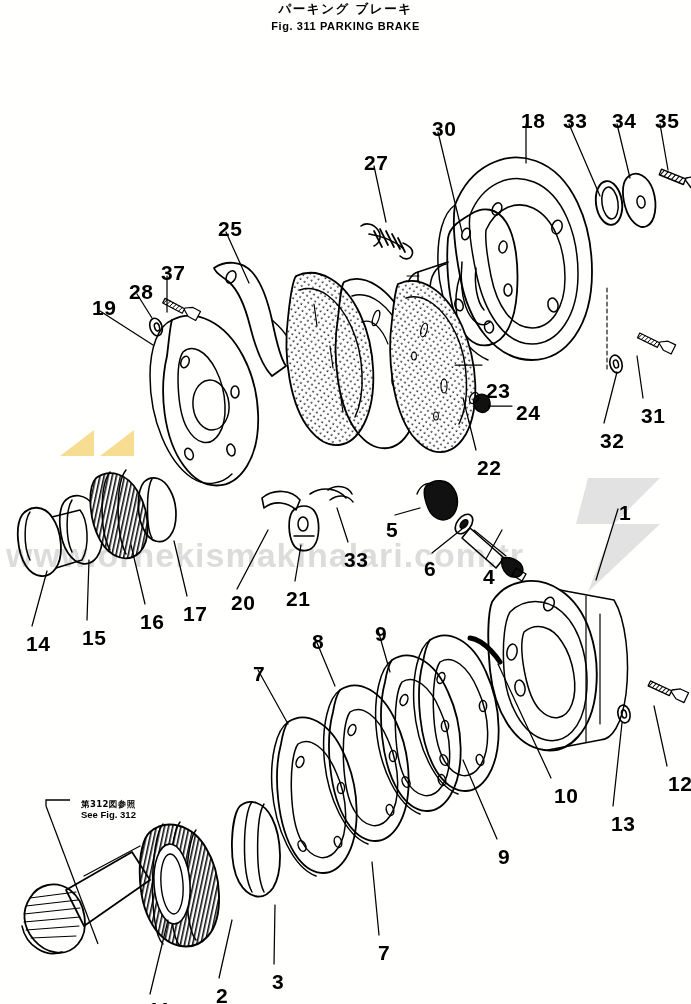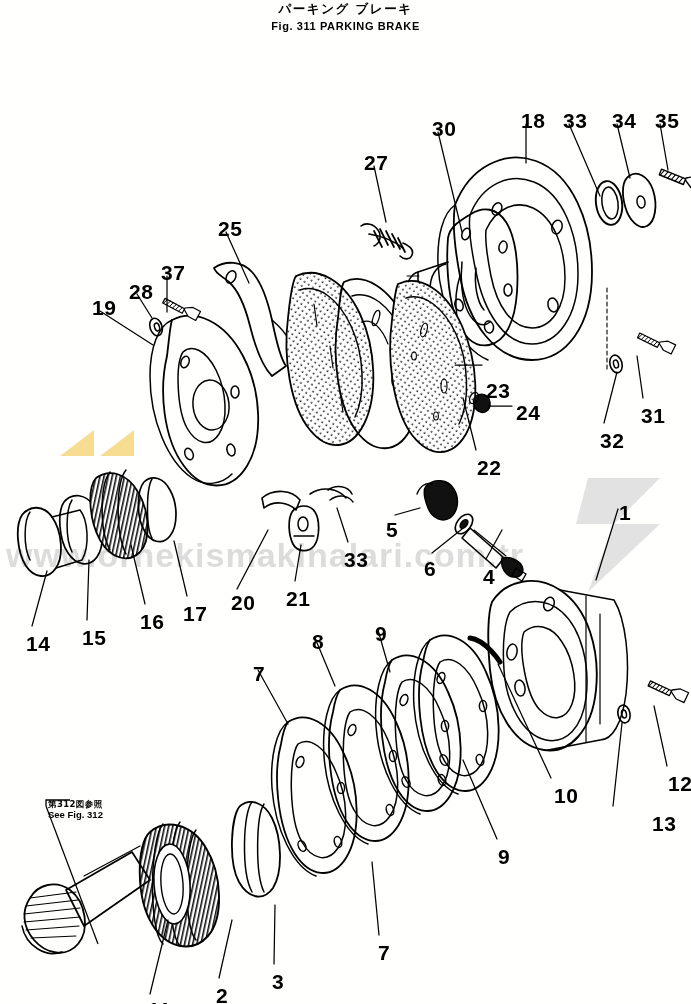--- a/index.html
+++ b/index.html
@@ -38,21 +38,21 @@
   .wm-arrow{position:absolute;}
 
   
   .num{
     position:absolute;font-size:21px;font-weight:700;
     font-family:"Liberation Sans",sans-serif;letter-spacing:.5px;
     color:#000;white-space:nowrap;line-height:1;
   }
   .note{
     position:absolute;font-size:9.5px;font-weight:700;line-height:1.12;
-    color:#000;white-space:nowrap;
+    color:#000;white-space:nowrap;padding-left:33px;
   }
   .note .jp{font-family:"DejaVu Sans",sans-serif;font-size:8.5px;letter-spacing:.4px;}
   svg{position:absolute;left:0;top:0;}
   #art{z-index:3;}
   #leaders{z-index:4;}
 </style>
 </head>
 <body>
 
 <div id="sheet">
@@ -457,21 +457,21 @@
       <div class="num" style="left: 286px; top: 588px;">21</div>
       <div class="num" style="left: 344px; top: 549px;">33</div>
       <div class="num" style="left: 386px; top: 519px;">5</div>
       <div class="num" style="left: 424px; top: 558px;">6</div>
       <div class="num" style="left: 483px; top: 566px;">4</div>
       <div class="num" style="left: 619px; top: 502px;">1</div>
       <div class="num" style="left: 375px; top: 623px;">9</div>
       <div class="num" style="left: 312px; top: 631px;">8</div>
       <div class="num" style="left: 253px; top: 663px;">7</div>
       <div class="num" style="left: 668px; top: 773px;">12</div>
-      <div class="num" style="left: 611px; top: 813px; margin-left: 41px;">13</div>
+      <div class="num" style="left: 611px; top: 813px;">13</div>
       <div class="num" style="left: 554px; top: 785px;">10</div>
       <div class="num" style="left: 498px; top: 846px;">9</div>
       <div class="num" style="left: 378px; top: 942px;">7</div>
       <div class="num" style="left: 272px; top: 971px;">3</div>
       <div class="num" style="left: 216px; top: 985px;">2</div>
       <div class="num" style="left: 148px; top: 999px;">11</div>
     </div>
 
   <div id="note-layer">
       <div class="note" style="left: 48px; top: 800px;">

